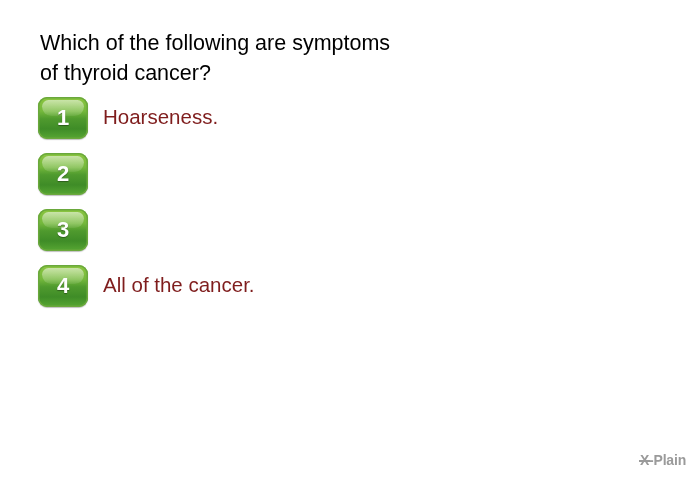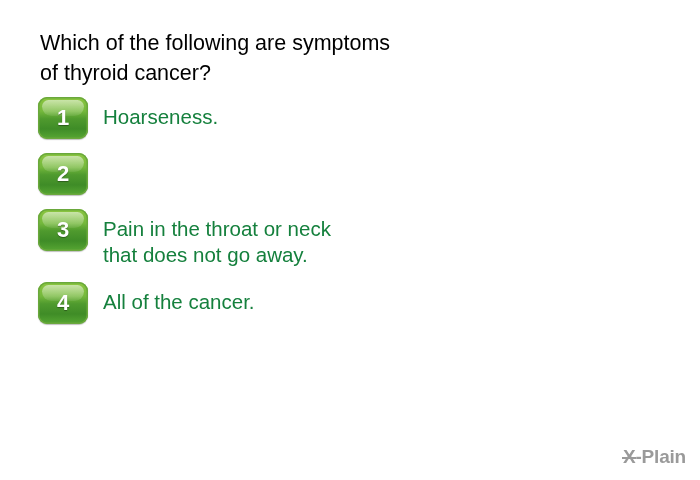--- a/index.html
+++ b/index.html
@@ -77,29 +77,29 @@
     color: #ffffff;
     font-size: 22px;
     font-weight: bold;
     line-height: 1;
     text-shadow: 0 1px 1px rgba(0,0,0,0.35);
   }
   .option-text {
     margin-left: 15px;
     font-size: 20.5px;
     line-height: 26px;
-    color: #15803d;
+    color: #7f1d1d;
     white-space: pre-line;
     padding-top: 7px;
   }
   .logo {
     position: absolute;
     right: 14px;
     bottom: 12px;
-    font-size: 19px;
+    font-size: 14px;
     font-weight: bold;
     color: #9a9a9a;
     letter-spacing: -0.2px;
     font-family: "Liberation Sans", sans-serif;
   }
   .logo .x {
     position: relative;
     display: inline-block;
   }
   .logo .x::after {
@@ -132,22 +132,20 @@
     <div class="option-row">
       <div class="badge">
         <span class="badge-num">2</span>
       </div>
     </div>
 
     <div class="option-row">
       <div class="badge">
         <span class="badge-num">3</span>
       </div>
-      <div class="option-text">Pain in the throat or neck
-that does not go away.</div>
     </div>
 
     <div class="option-row">
       <div class="badge">
         <span class="badge-num">4</span>
       </div>
       <div class="option-text">All of the cancer.</div>
     </div>
 
   </div>

